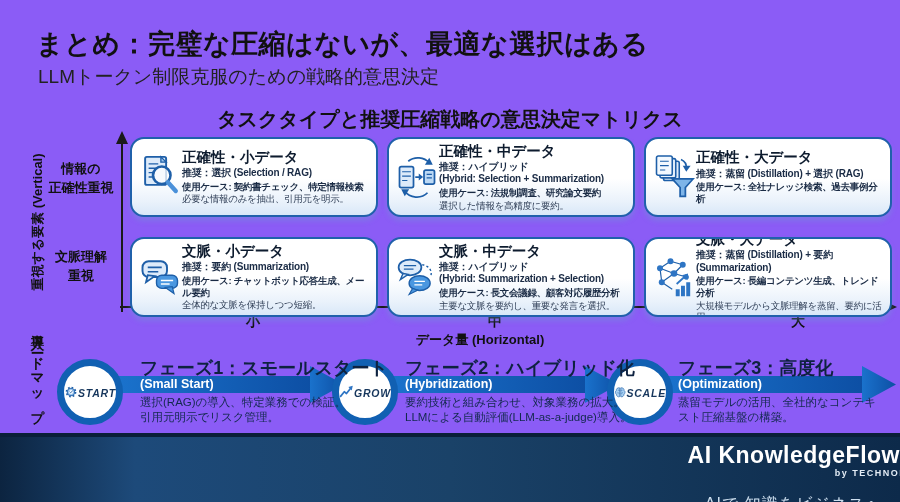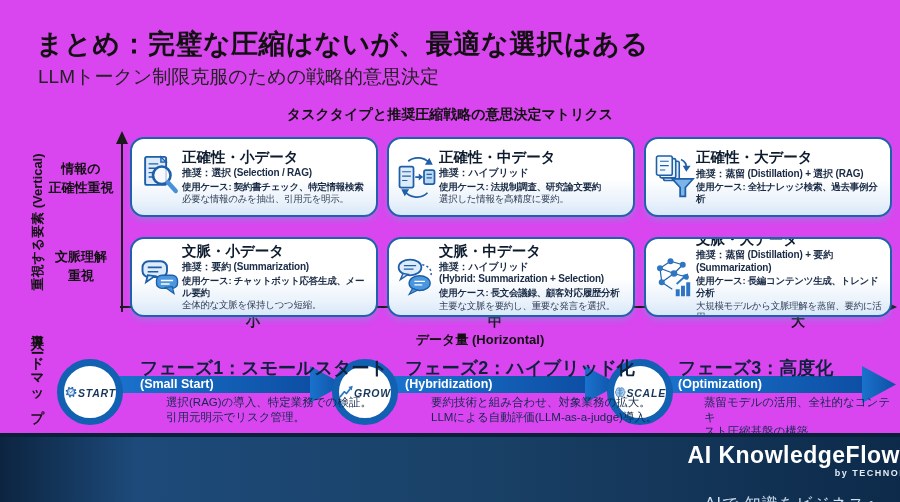--- a/index.html
+++ b/index.html
@@ -1,25 +1,25 @@
 <!DOCTYPE html>
 <html><head>
 <meta charset="utf-8">
 <style>
   * { margin:0; padding:0; box-sizing:border-box; }
   html,body { width:900px; height:502px; }
   body { font-family:"Liberation Sans","DejaVu Sans",sans-serif; background:#fff; position:relative; overflow:hidden; }
-  .slide { position:absolute; inset:0; background:#d946ef; }
+  .slide { position:absolute; inset:0; background:#8b5cf6; }
 
   
   .title { position:absolute; left:36px; top:26px; font-size:27px; font-weight:bold; color:#111; letter-spacing:0.5px; }
   .subtitle { position:absolute; left:38px; top:64px; font-size:19px; color:#222; }
 
   
-  .matrix-heading { position:absolute; left:0; right:0; top:106px; text-align:center; font-size:14px; font-weight:bold; color:#111; }
+  .matrix-heading { position:absolute; left:0; right:0; top:106px; text-align:center; font-size:20px; font-weight:bold; color:#111; }
   .v-axis-label { position:absolute; left:38px; top:222px; transform:translate(-50%,-50%) rotate(-90deg); white-space:nowrap; font-size:13px; font-weight:bold; color:#111; }
   .row-label { position:absolute; left:40px; width:82px; text-align:center; font-size:13px; font-weight:bold; color:#111; line-height:1.45; }
   .row-label.r1 { top:160px; }
   .row-label.r2 { top:248px; }
   .axis-svg { position:absolute; }
   .tick { position:absolute; top:313px; font-size:14px; font-weight:bold; color:#111; }
   .tick.t1 { left:246px; } .tick.t2 { left:488px; } .tick.t3 { left:791px; }
   .x-axis-title { position:absolute; left:130px; width:700px; top:331px; text-align:center; font-size:13px; font-weight:bold; color:#111; }
 
   .grid { position:absolute; left:130px; top:137px; width:762px; display:grid; grid-template-columns:repeat(3,1fr); gap:20px 9px; }
@@ -35,21 +35,21 @@
   .roadmap-label { position:absolute; left:28px; top:324px; writing-mode:vertical-rl; font-size:13.5px; font-weight:bold; color:#111; letter-spacing:2px; }
   .phase-circle { position:absolute; top:359px; width:66px; height:66px; border:7px solid #1160b2; border-radius:50%; background:#fff; display:flex; flex-direction:row; align-items:center; justify-content:center; z-index:3;font-style:italic; }
   .phase-circle .badge { font-size:10.5px; font-weight:bold; color:#16365c; letter-spacing:0.8px; margin-top:1px; }
   .pc1 { left:57px; } .pc2 { left:332px; } .pc3 { left:607px; }
   .arrow-svg { position:absolute; top:362px; height:46px; z-index:1; }
   .a1 { left:118px; width:226px; } .a2 { left:393px; width:226px; } .a3 { left:668px; width:228px; }
   .phase-title { position:absolute; top:356px; font-size:18px; font-weight:bold; color:#0e2240; z-index:4; }
   .phase-tag { position:absolute; top:377px; font-size:12.5px; font-weight:bold; color:#fff; z-index:4; }
   .phase-desc { position:absolute; top:395px; font-size:11.5px; font-weight:500; color:#12294d; line-height:1.28; z-index:4; }
   .px1 { left:140px; } .px2 { left:405px; } .px3 { left:678px; }
-  .phase-desc span { display:block;margin-left:26px; }
+  .phase-desc span { display:block; }
 
   
   .footer { position:absolute; left:0; right:0; top:433px; height:83px; border-top:4px solid #0a1f38; background:linear-gradient(90deg,#0c2440 0%,#1d4a7a 15%,#1a4268 50%,#0d2a4a 100%); text-align:right; color:#fff; z-index:5; }
   .brand { font-size:23px; font-weight:bold; letter-spacing:0.5px; margin-top:5px; }
   .byline { font-size:9px; font-weight:bold; letter-spacing:1.5px; color:#e4edf6; transform:translateX(45px); margin-top:-1px; }
   .tagline { font-size:16px; color:#cfe0f0; margin-top:16px; letter-spacing:1px; }
 </style>
 </head>
 <body>
 
@@ -121,20 +121,21 @@
           <polygon points="31,26 26,22 26,30" fill="#1e5fa8"></polygon>
           <rect x="32" y="18" width="12" height="16" rx="2" fill="#bcd9f5" stroke="#1e5fa8" stroke-width="2"></rect>
           <line x1="35" y1="23" x2="41" y2="23" stroke="#1e5fa8" stroke-width="1.3"></line>
           <line x1="35" y1="27" x2="41" y2="27" stroke="#1e5fa8" stroke-width="1.3"></line>
         </svg>
       </div>
       <div class="texts">
         <div class="card-title">正確性・中データ</div>
         <div class="card-rec">
             <span style="display:block">推奨：ハイブリッド</span>
+            <span style="display:block">(Hybrid: Selection + Summarization)</span>
           </div>
         <div class="card-use">使用ケース: 法規制調査、研究論文要約</div>
         <div class="card-note">選択した情報を高精度に要約。</div>
       </div>
     </div>
 
     <div class="card">
       <div class="icon-box">
         <svg width="42" height="46" viewBox="0 0 48 52">
           <rect x="12" y="8" width="18" height="22" rx="2" fill="#ddebfa" stroke="#1e5fa8" stroke-width="1.8"></rect>

